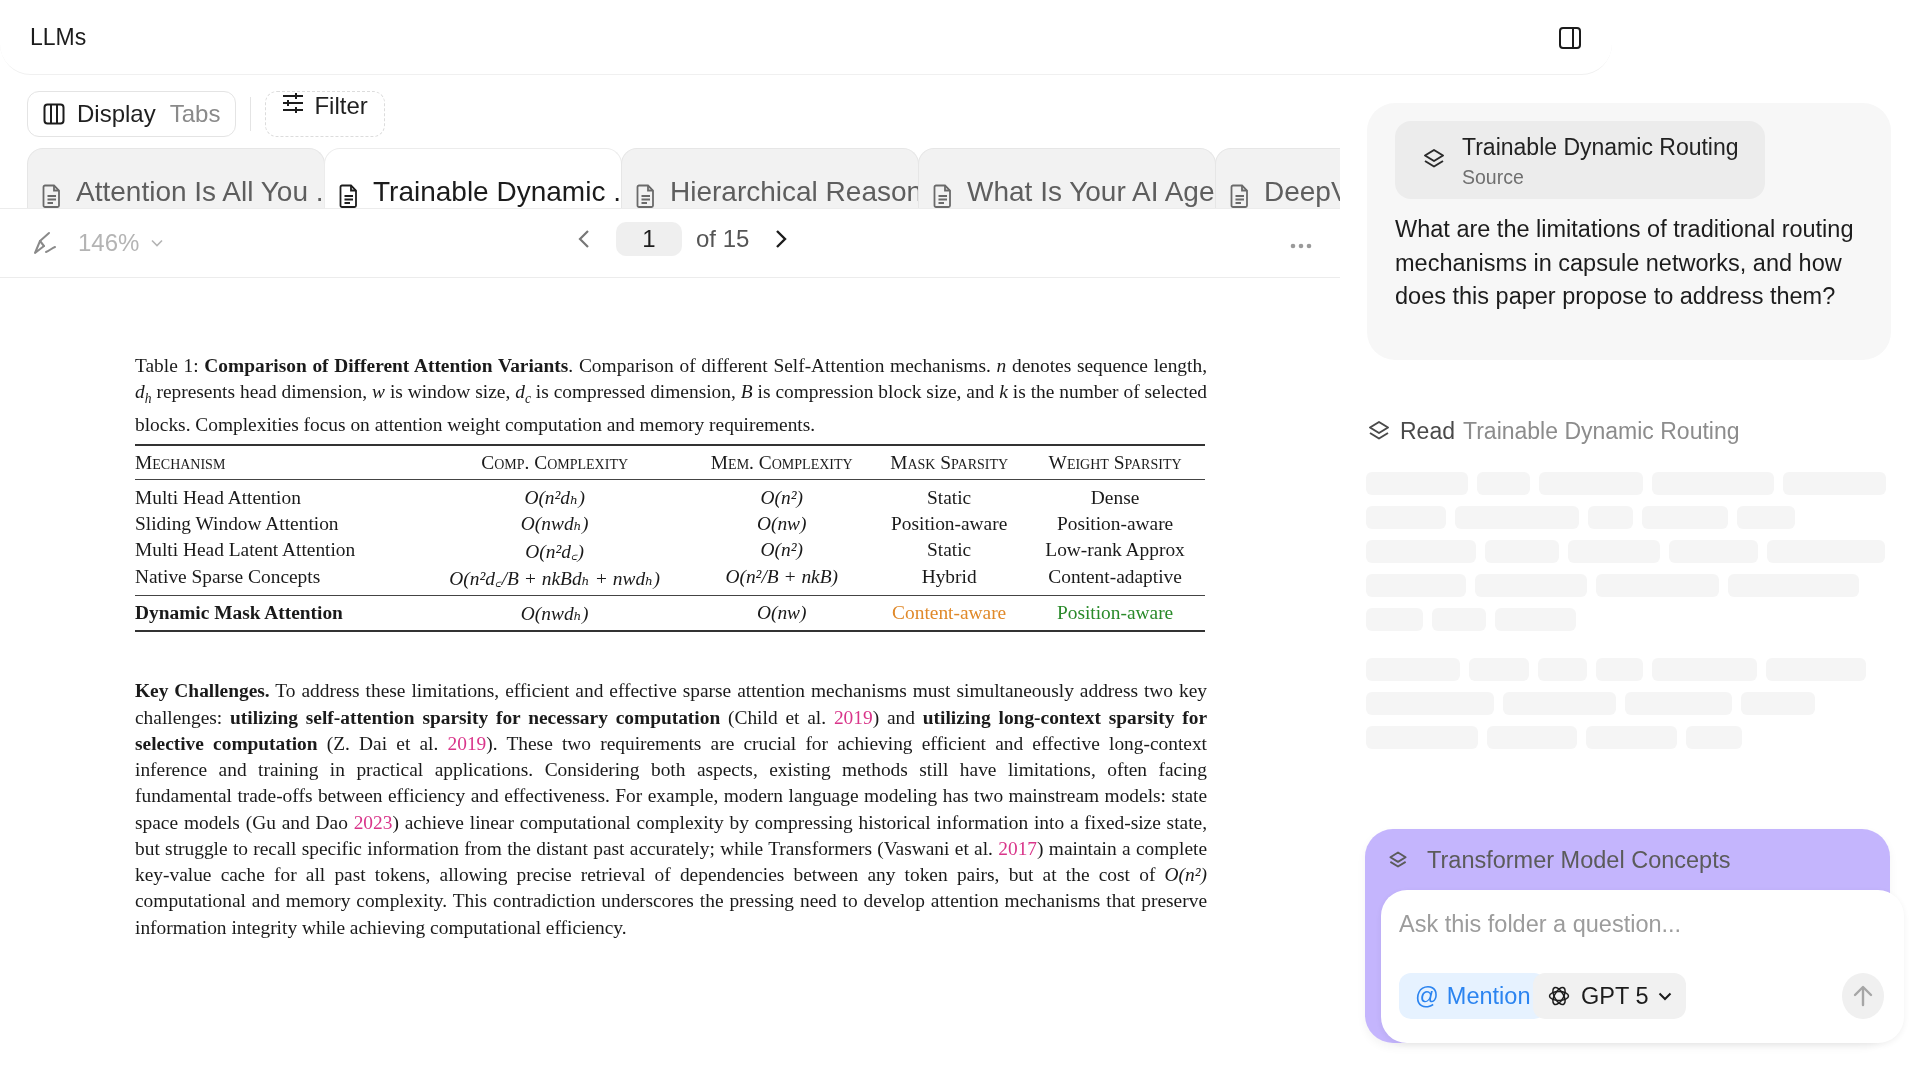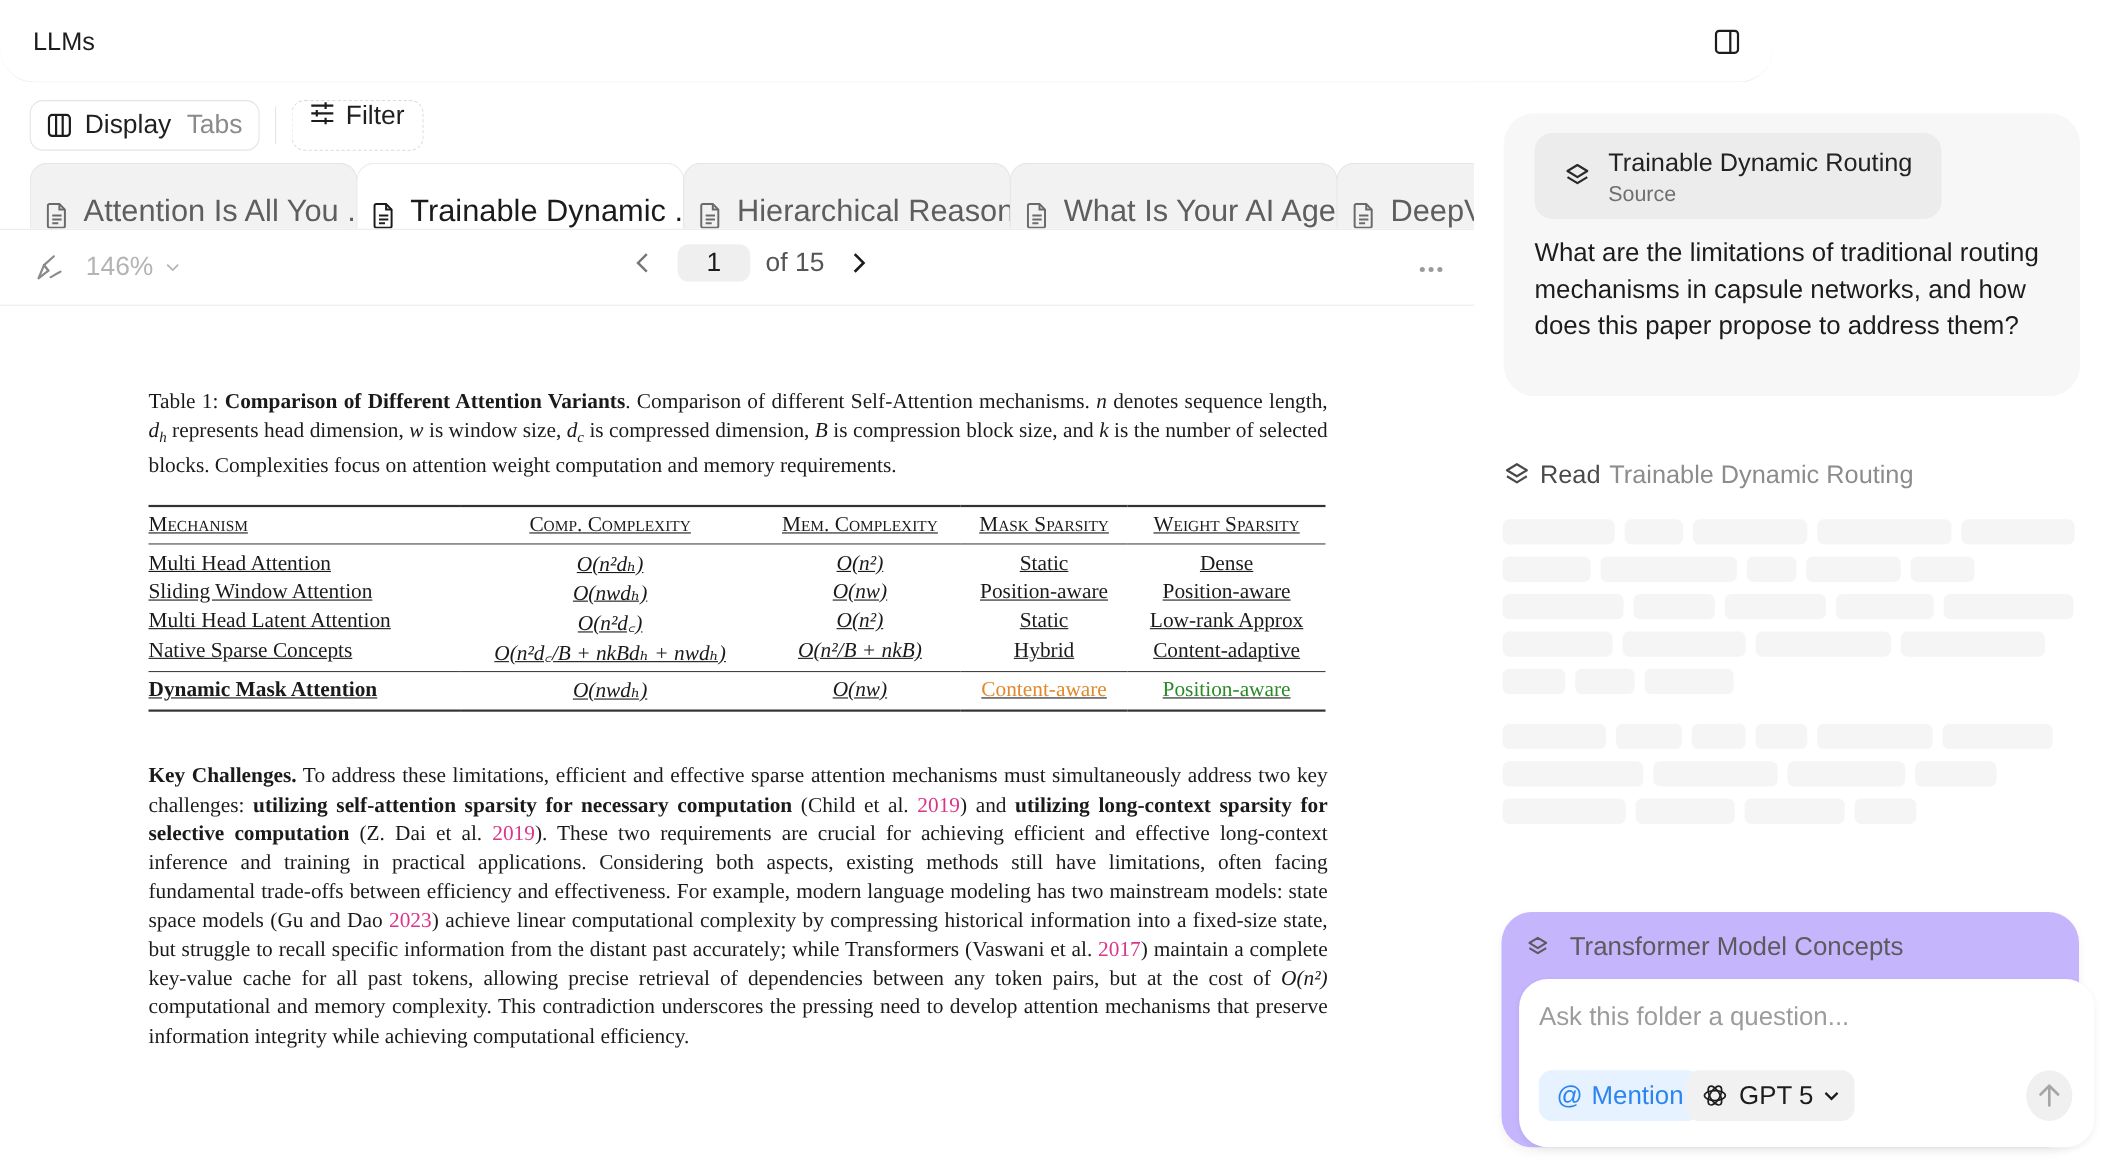--- a/index.html
+++ b/index.html
@@ -34,21 +34,21 @@
   .of-total { color: #555; margin-right: 4px; }
   .more-btn { position: absolute; left: 1290px; top: 22px; font-size: 24px; color: #9a9a9a; letter-spacing: 1px; cursor: pointer; line-height: 20px; }
 
   
   .paper { position: absolute; left: 135px; top: 278px; width: 1072px; font-family: "Liberation Serif", "DejaVu Serif", serif; color: #1a1a1a; font-size: 19.4px; }
   .caption { line-height: 26.3px; text-align: justify; }
   .caption b { font-weight: bold; }
   .paper i { font-style: italic; }
   .paper sub, .paper sup { font-size: 0.7em; }
 
-  table.cmp { width: 1070px; margin-top: 21px; border-collapse: collapse; font-size: 19.4px; text-decoration: underline; }
+  table.cmp { width: 1070px; margin-top: 5px; border-collapse: collapse; font-size: 19.4px; }
   table.cmp th { font-weight: normal; font-variant: small-caps; font-size: 19.4px; padding: 6px 0 5px; border-top: 2px solid #333; border-bottom: 1.3px solid #444; }
   table.cmp td { padding: 0; height: 26.5px; }
   table.cmp tr.first td { padding-top: 5px; height: 31px; }
   table.cmp tr.last td { padding-bottom: 4px; height: 30px; }
   table.cmp tr.dma td { border-top: 1.5px solid #444; border-bottom: 2px solid #333; height: 36px; }
   table.cmp td.mech, table.cmp th.mech { text-align: left; }
   table.cmp td, table.cmp th { text-align: center; }
   .orange { color: #e0892a; }
   .green { color: #2a8a2a; }
   .pink { color: #d9358a; }

